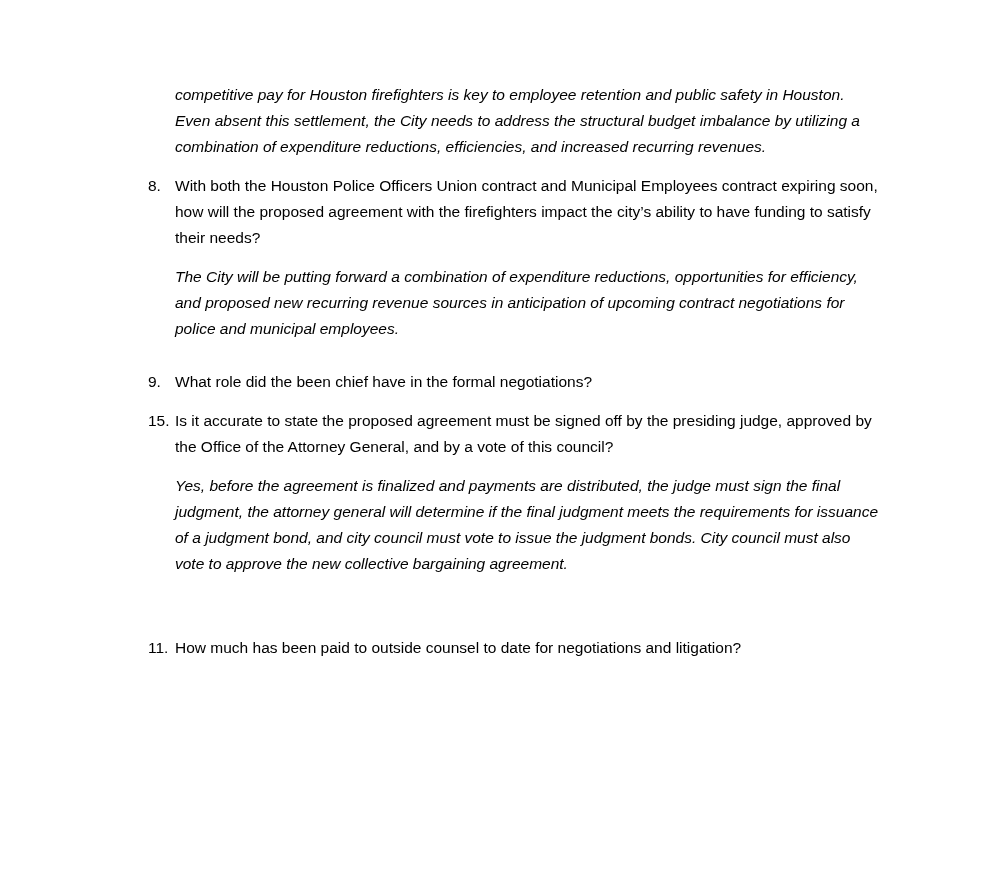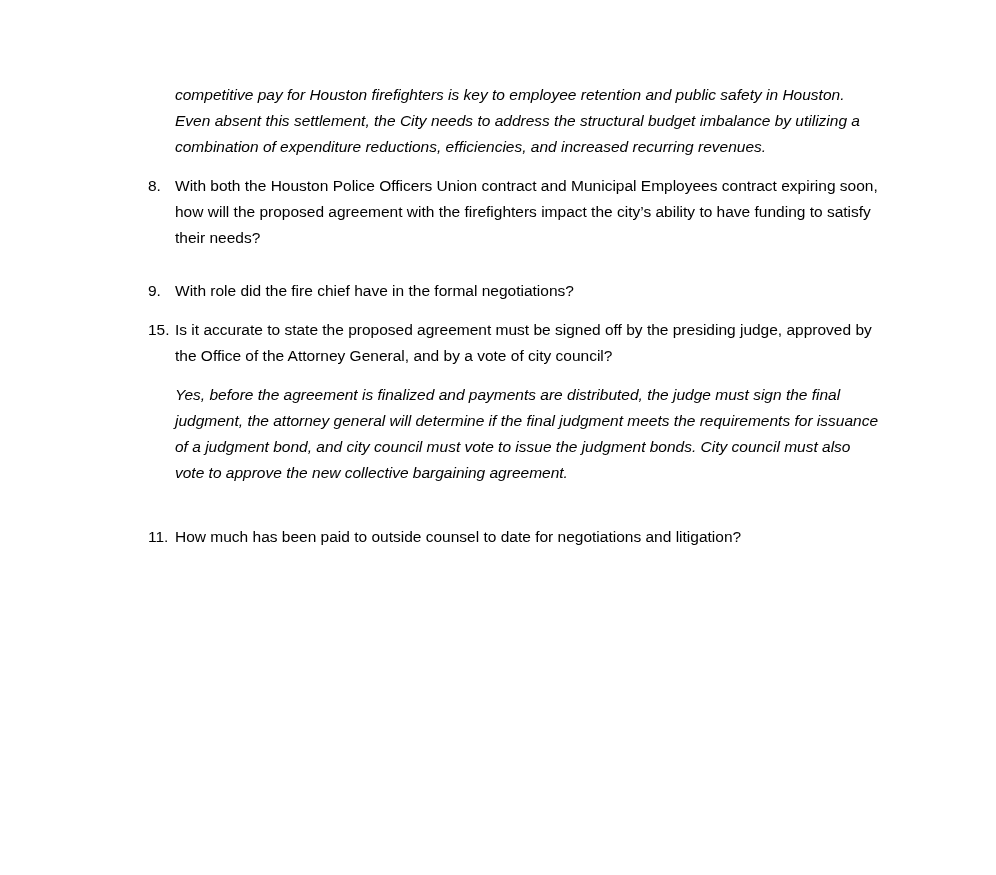--- a/index.html
+++ b/index.html
@@ -35,48 +35,49 @@
     margin-bottom: 13px;
   }
   .question .num {
     width: 27px;
     flex-shrink: 0;
   }
   .question .q-text {
     width: 708px;
   }
   .gap-a { margin-top: 27px; }
-  .gap-b { margin-top: 38px; }
+  .gap-b { margin-top: 58px; }
 </style>
 </head>
 <body>
 
 <div class="page">
   <div class="content">
 
     <p class="answer">competitive pay for Houston firefighters is key to employee retention and public safety in Houston. Even absent this settlement, the City needs to address the structural budget imbalance by utilizing a combination of expenditure reductions, efficiencies, and increased recurring revenues.</p>
 
     <div class="qa-item">
       <div class="question">
         <span class="num">8.</span>
         <span class="q-text">With both the Houston Police Officers Union contract and Municipal Employees contract expiring soon, how will the proposed agreement with the firefighters impact the city’s ability to have funding to satisfy their needs?</span>
       </div>
+      <p class="answer">The City will be putting forward a combination of expenditure reductions, opportunities for efficiency, and proposed new recurring revenue sources in anticipation of upcoming contract negotiations for police and municipal employees.</p>
     </div>
 
     <div class="qa-item gap-a">
       <div class="question">
         <span class="num">9.</span>
-        <span class="q-text">With role did the fire chief have in the formal negotiations?</span>
+        <span class="q-text">What role did the been chief have in the formal negotiations?</span>
       </div>
     </div>
 
     <div class="qa-item">
       <div class="question">
         <span class="num">15.</span>
-        <span class="q-text">Is it accurate to state the proposed agreement must be signed off by the presiding judge, approved by the Office of the Attorney General, and by a vote of city council?</span>
+        <span class="q-text">Is it accurate to state the proposed agreement must be signed off by the presiding judge, approved by the Office of the Attorney General, and by a vote of this council?</span>
       </div>
       <p class="answer">Yes, before the agreement is finalized and payments are distributed, the judge must sign the final judgment, the attorney general will determine if the final judgment meets the requirements for issuance of a judgment bond, and city council must vote to issue the judgment bonds. City council must also vote to approve the new collective bargaining agreement.</p>
     </div>
 
     <div class="qa-item gap-b">
       <div class="question">
         <span class="num">11.</span>
         <span class="q-text">How much has been paid to outside counsel to date for negotiations and litigation?</span>
       </div>
     </div>

